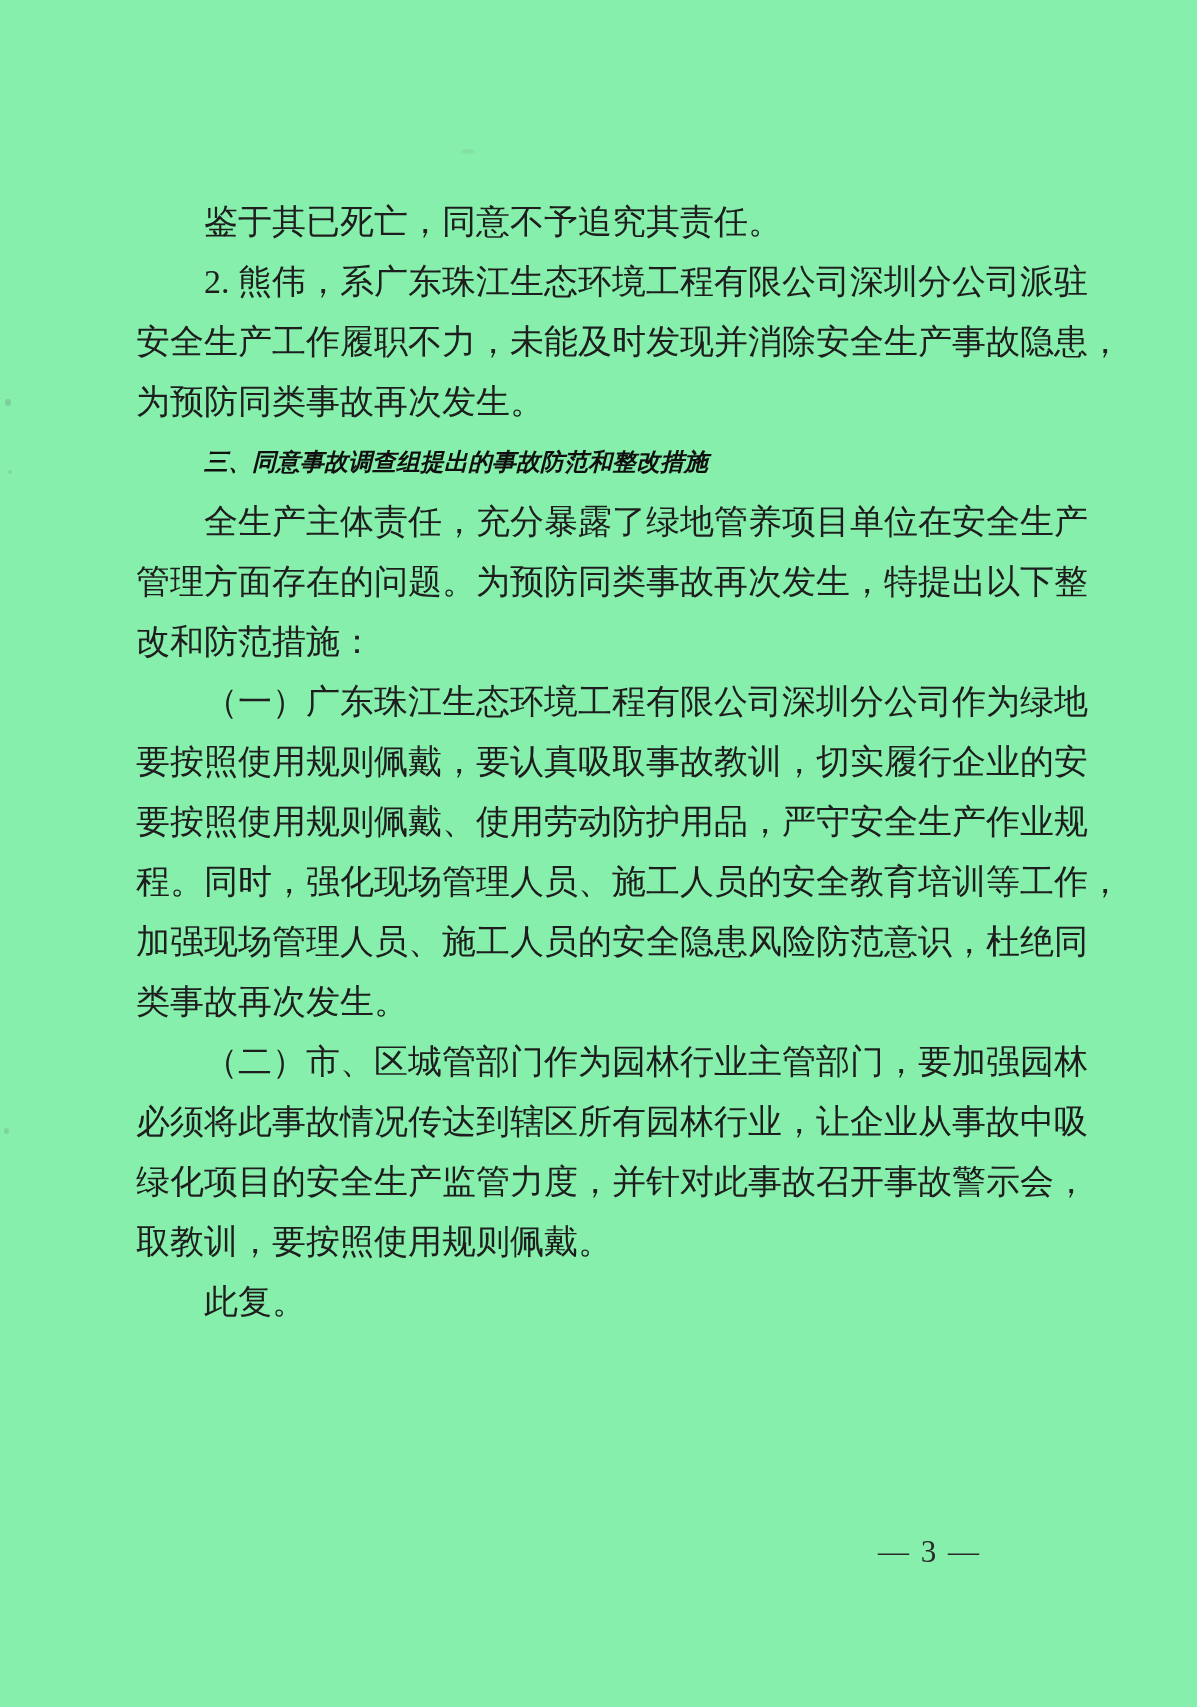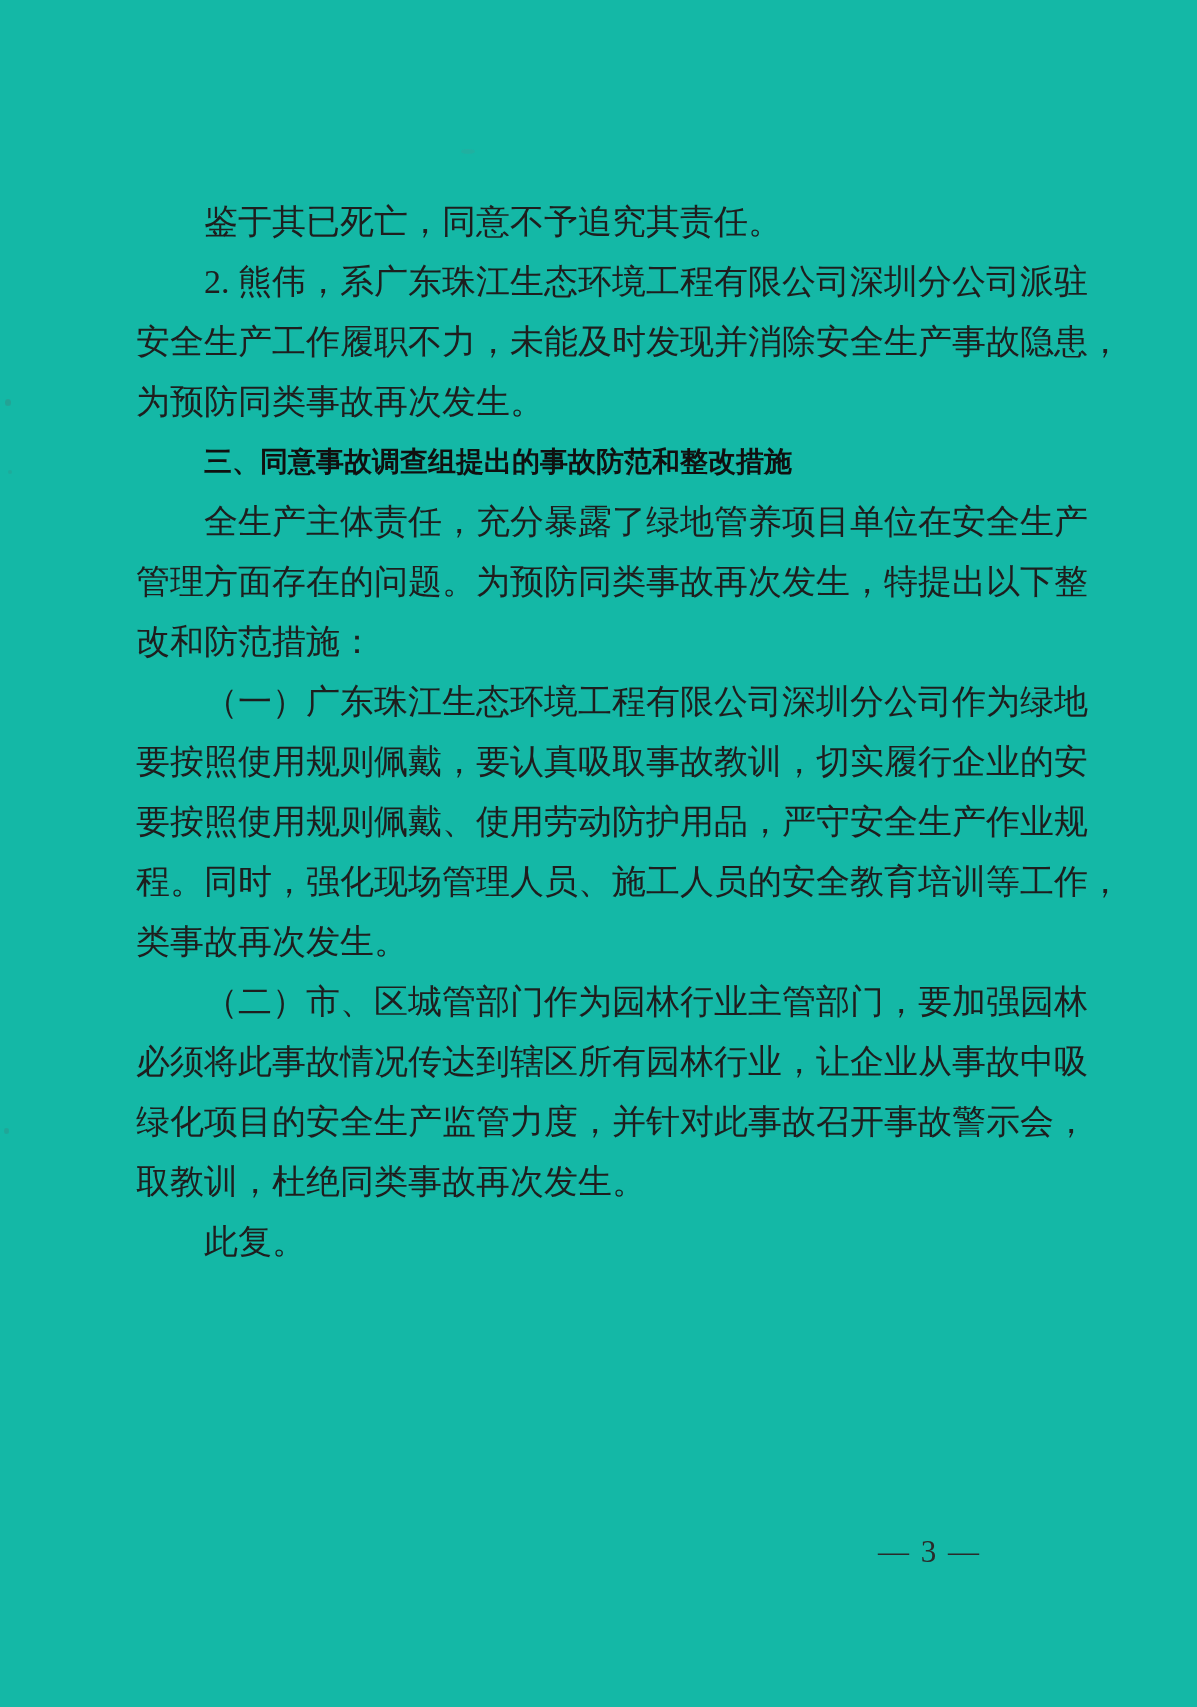--- a/index.html
+++ b/index.html
@@ -5,40 +5,41 @@
   html, body { margin: 0; padding: 0; }
   body {
     width: 1197px; height: 1707px;
     background: #f8f8f7;
     position: relative;
     overflow: hidden;
     font-family: "Liberation Serif", serif;
   }
   .page {
     position: absolute; inset: 0;
-    background: #14b8a6;
+    background: #86efac;
   }
   .content {
     position: absolute;
     left: 136px; top: 192px; width: 960px;
     color: #1e1e1e;
   }
   .ln {
     height: 60px;
     line-height: 60px;
     font-size: 34px;
     white-space: nowrap;
     font-weight: 400;
   }
   .indent { padding-left: 68px; }
   .heading {
     font-family: "Liberation Sans", sans-serif;
     font-weight: 700;
-    font-size: 28px;
+    font-size: 24px;
     color: #101010;
+    font-style: italic;
   }
   .footer {
     position: absolute;
     left: 878px; top: 1534px;
     font-size: 31px;
     color: #2a2a2a;
     letter-spacing: 2px;
     white-space: nowrap;
   }
   .speck { position: absolute; border-radius: 50%; }
@@ -58,25 +59,26 @@
     <div class="ln">安全生产工作履职不力，未能及时发现并消除安全生产事故隐患，</div>
     <div class="ln">为预防同类事故再次发生。</div>
     <div class="ln indent heading">三、同意事故调查组提出的事故防范和整改措施</div>
     <div class="ln indent">全生产主体责任，充分暴露了绿地管养项目单位在安全生产</div>
     <div class="ln">管理方面存在的问题。为预防同类事故再次发生，特提出以下整</div>
     <div class="ln">改和防范措施：</div>
     <div class="ln indent">（一）广东珠江生态环境工程有限公司深圳分公司作为绿地</div>
     <div class="ln">要按照使用规则佩戴，要认真吸取事故教训，切实履行企业的安</div>
     <div class="ln">要按照使用规则佩戴、使用劳动防护用品，严守安全生产作业规</div>
     <div class="ln">程。同时，强化现场管理人员、施工人员的安全教育培训等工作，</div>
+    <div class="ln">加强现场管理人员、施工人员的安全隐患风险防范意识，杜绝同</div>
     <div class="ln">类事故再次发生。</div>
     <div class="ln indent">（二）市、区城管部门作为园林行业主管部门，要加强园林</div>
     <div class="ln">必须将此事故情况传达到辖区所有园林行业，让企业从事故中吸</div>
     <div class="ln">绿化项目的安全生产监管力度，并针对此事故召开事故警示会，</div>
-    <div class="ln">取教训，杜绝同类事故再次发生。</div>
+    <div class="ln">取教训，要按照使用规则佩戴。</div>
     <div class="ln indent">此复。</div>
   </div>
 
   <div class="footer">— 3 —</div>
 
   <div class="speck speck-a"></div>
   <div class="speck speck-b"></div>
   <div class="speck speck-c"></div>
   <div class="speck speck-d"></div>
 

